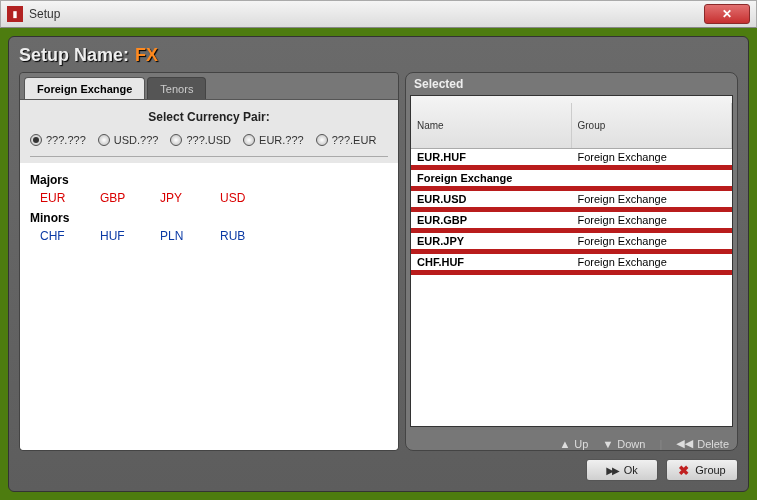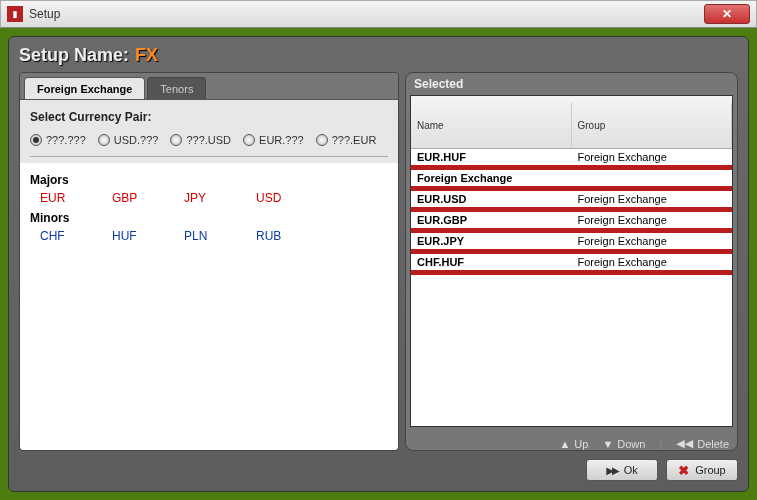--- a/index.html
+++ b/index.html
@@ -20,30 +20,30 @@
 
 .mainpanel { flex: 1; display: flex; gap: 6px; min-height: 0; }
 
 .left-col { width: 380px; background: #777; border: 1px solid #444; border-radius: 4px; display: flex; flex-direction: column; }
 .tabbar { height: 26px; display: flex; align-items: flex-end; gap: 2px; padding-left: 4px; background: #777; border-top-left-radius: 4px; border-top-right-radius: 4px; }
 .tab { height: 22px; padding: 0 12px; border-radius: 4px 4px 0 0; font-size: 11px; display: flex; align-items: center; cursor: pointer; }
 .tab.active { background: #e7e7e7; color: #000; font-weight: bold; border: 1px solid #555; border-bottom: none; }
 .tab.inactive { background: #555; color: #ccc; border: 1px solid #444; border-bottom: none; }
 
 .tabcontent { flex: 1; background: #e7e7e7; border-top: 1px solid #555; border-bottom-left-radius: 4px; border-bottom-right-radius: 4px; display: flex; flex-direction: column; }
-.filterbar { padding: 10px 10px 6px 10px; }
+.filterbar { padding: 10px 10px 6px 10px; text-align: center; }
 .filterbar .ftitle { font-size: 12px; font-weight: bold; color: #222; margin-bottom: 10px; }
 .radios { display: flex; gap: 12px; align-items: center; border-bottom: 1px solid #aaa; padding-bottom: 10px; }
 .radio { display: flex; align-items: center; gap: 4px; font-size: 11px; color: #333; cursor: pointer; }
 .radio .dot { width: 12px; height: 12px; border-radius: 50%; background: radial-gradient(#fff,#bbb); border: 1px solid #555; display: flex; align-items: center; justify-content: center; }
 .radio.sel .dot::after { content: ""; width: 6px; height: 6px; border-radius: 50%; background: #333; }
 
 .currlist { flex: 1; background: #fff; margin: 0; padding: 8px 10px; overflow: auto; border-bottom-left-radius: 4px; border-bottom-right-radius: 4px; }
 .grp-head { font-size: 12px; font-weight: bold; color: #000; margin: 2px 0 4px 0; }
-.grp-row { display: flex; gap: 12px; margin-left: 10px; margin-bottom: 6px; }
+.grp-row { display: flex; gap: 0; margin-left: 10px; margin-bottom: 6px; }
 .curr { width: 60px; font-size: 12px; cursor: pointer; }
 .majors .curr { color: #d90000; }
 .minors .curr { color: #0b3aa5; }
 
 .right-col { flex: 1; background: #777; border: 1px solid #444; border-radius: 8px; display: flex; flex-direction: column; }
 .right-col .shead { color: #eee; font-size: 12px; font-weight: bold; padding: 4px 8px; }
 .grid-wrap { flex: 1; background: #fff; margin: 0 4px 4px 4px; border: 1px solid #333; display: flex; flex-direction: column; }
 .ghead { display: flex; background: linear-gradient(#f4f4f4,#e0e0e0); border-bottom: 1px solid #aaa; }
 .ghead div { flex: 1; font-size: 10px; color: #333; padding: 17px 6px; border-right: 1px solid #ccc; margin-top: 7px; }
 .gbody { flex: 1; overflow: auto; }

